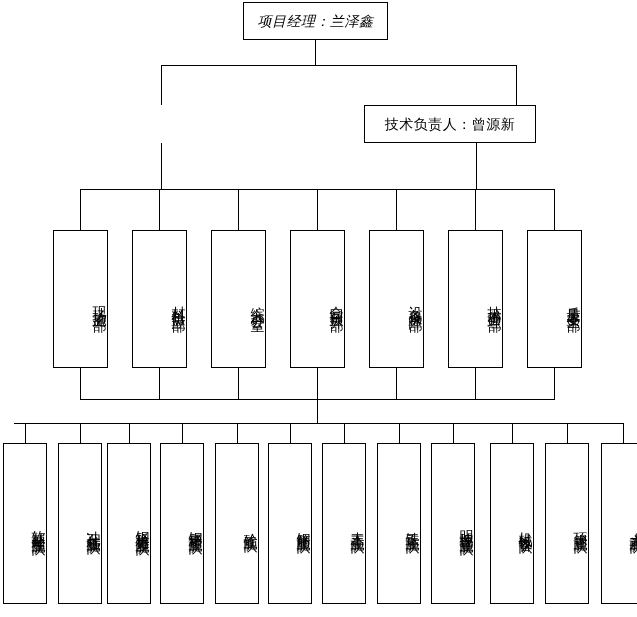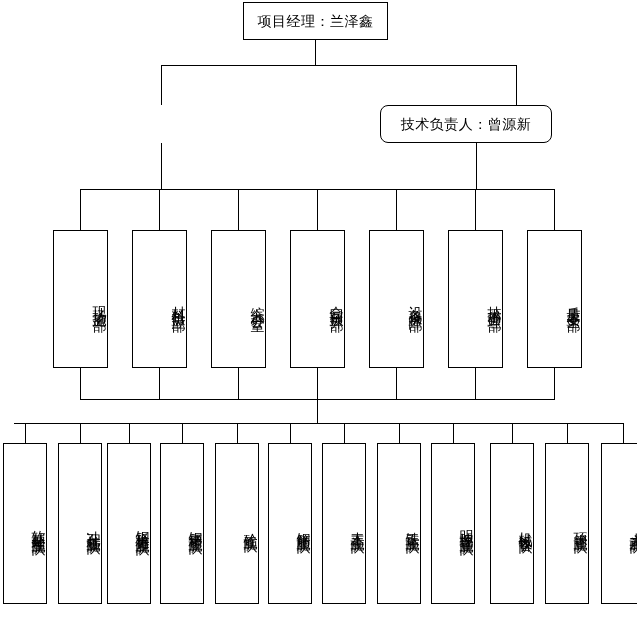--- a/index.html
+++ b/index.html
@@ -52,30 +52,30 @@
     background: #000000;
   }
   .ln-v { width: 1px; }
   .ln-h { height: 1px; }
 </style>
 </head>
 <body>
 
 <div id="chart-root">
 
-  <div class="node node-h" style="left:243px; top:2px; width:145px; height:38px;">
+  <div class="node node-h" style="left:243px; top:2px; width:145px; height:38px;font-style:italic;">
     <span>项目经理：兰泽鑫</span>
   </div>
 
   <div class="ln ln-v" style="left:315px; top:40px; width:1px; height:25px;"></div>
   <div class="ln ln-h" style="left:161px; top:65px; width:355px; height:1px;"></div>
   <div class="ln ln-v" style="left:161px; top:65px; width:1px; height:40px;"></div>
   <div class="ln ln-v" style="left:516px; top:65px; width:1px; height:40px;"></div>
 
-  <div class="node node-h" style="left:380px; top:105px; width:172px; height:38px;border-radius:8px;">
+  <div class="node node-h" style="left:364px; top:105px; width:172px; height:38px;">
     <span>技术负责人：曾源新</span>
   </div>
 
   <div class="ln ln-v" style="left:161px; top:143px; width:1px; height:46px;"></div>
   <div class="ln ln-v" style="left:476px; top:143px; width:1px; height:46px;"></div>
   <div class="ln ln-h" style="left:80px; top:189px; width:475px; height:1px;"></div>
 
   <div class="ln ln-v" style="left:80px;  top:189px; width:1px; height:41px;"></div>
   <div class="ln ln-v" style="left:159px; top:189px; width:1px; height:41px;"></div>
   <div class="ln ln-v" style="left:238px; top:189px; width:1px; height:41px;"></div>

